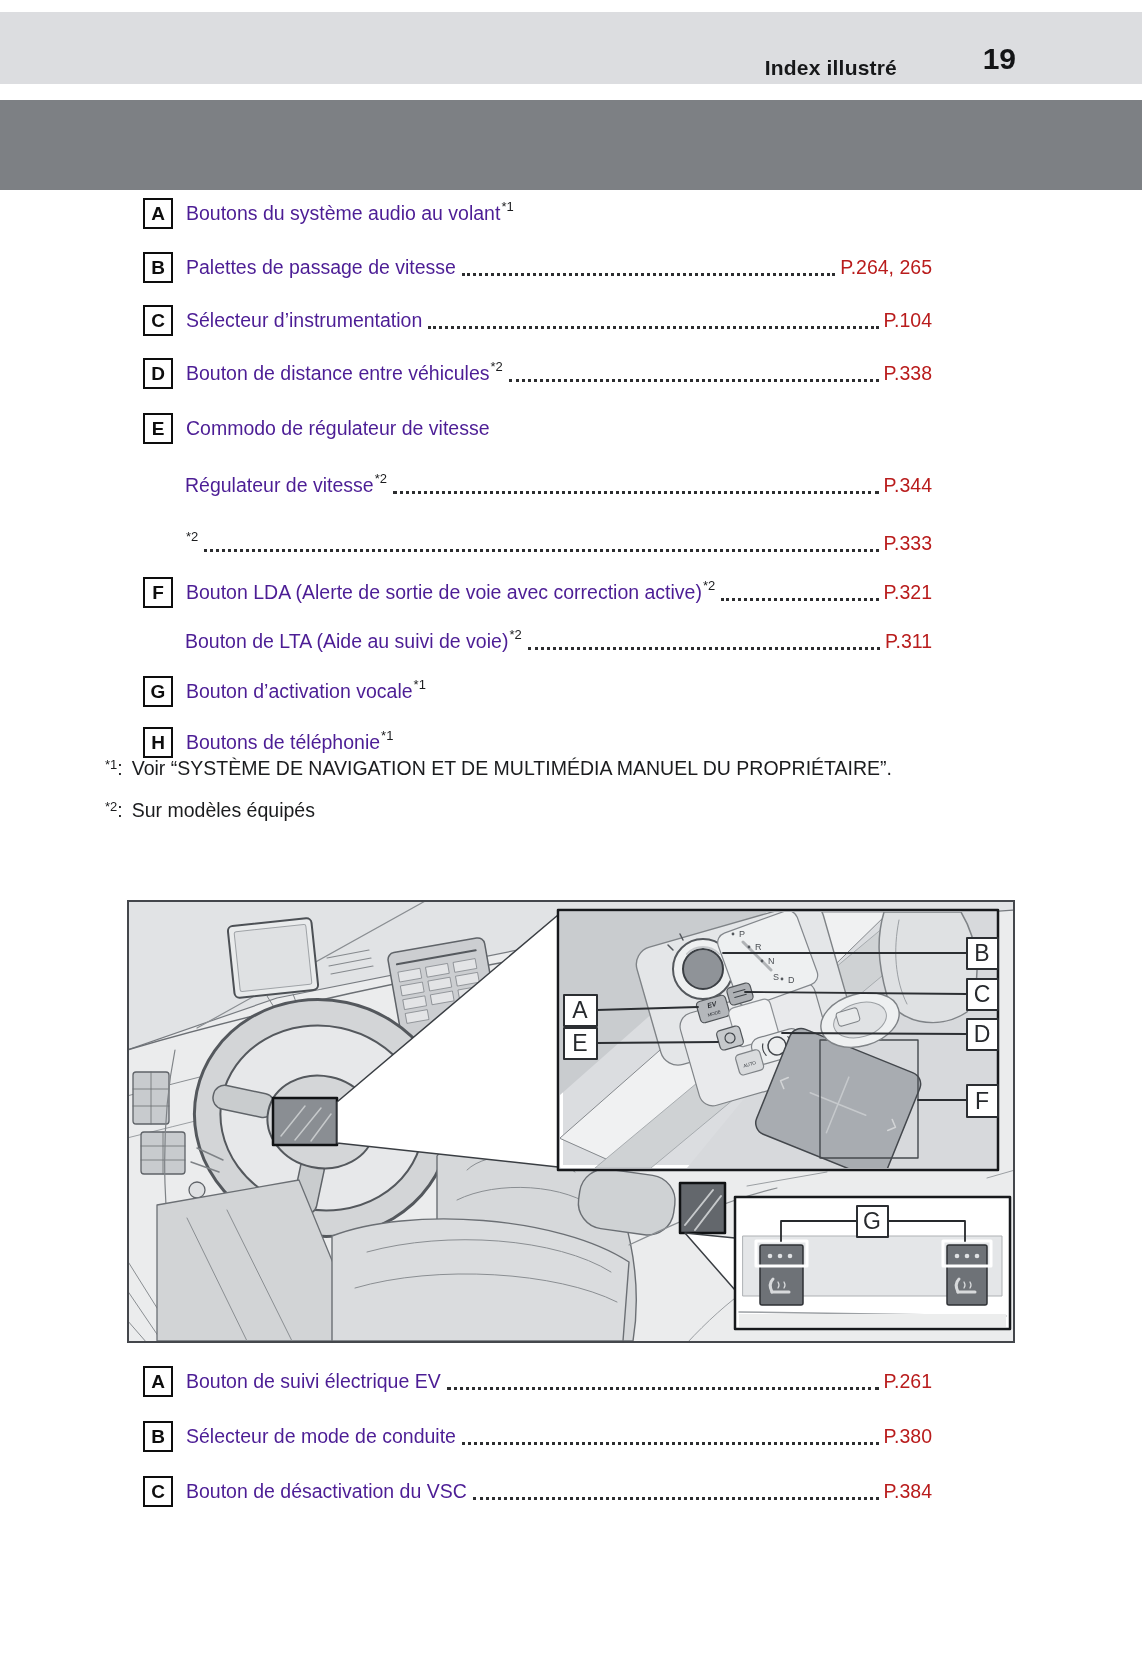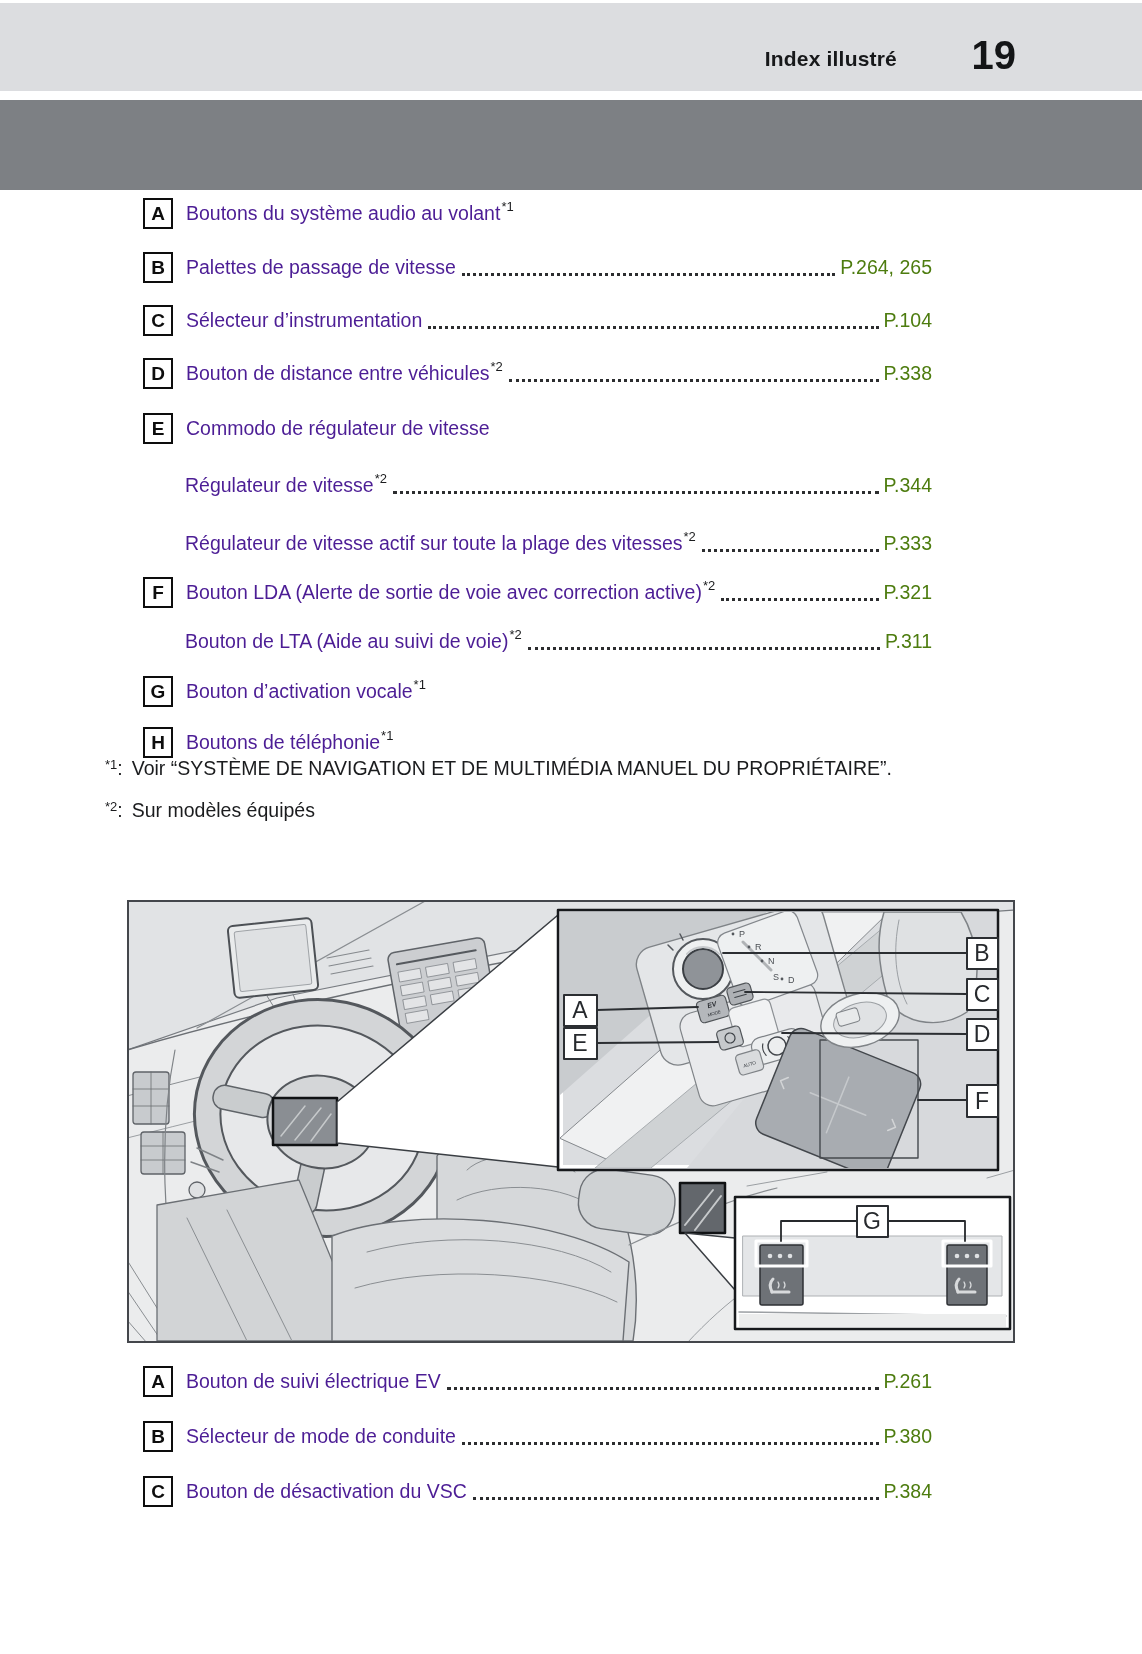--- a/index.html
+++ b/index.html
@@ -1,23 +1,23 @@
 <!DOCTYPE html>
 <html><head>
 <meta charset="utf-8">
 <style>
   html,body{margin:0;padding:0;}
   body{width:1142px;height:1654px;position:relative;background:#ffffff;
        font-family:"Liberation Sans",sans-serif;color:#1b1b1b;overflow:hidden;}
   .sheet{position:absolute;inset:0;}
 
   
-  .pageheader{position:absolute;left:0;top:3px;width:1142px;height:88px;background:#dcdde0;}
+  .pageheader{position:absolute;left:0;top:12px;width:1142px;height:72px;background:#dcdde0;}
   .htitle{position:absolute;top:44px;right:245px;font-size:21px;font-weight:600;color:#17181a;letter-spacing:.2px;}
-  .hnum{position:absolute;top:30px;right:126px;font-size:40px;font-weight:700;color:#141517;}
+  .hnum{position:absolute;top:30px;right:126px;font-size:30px;font-weight:700;color:#141517;}
   .band{position:absolute;left:0;top:100px;width:1142px;height:90px;background:#7d8084;}
 
   
   .list{position:absolute;left:143px;width:789px;}
   .list1{top:198px;}
   .list2{top:1366px;}
   .row{display:flex;align-items:center;height:31px;margin-bottom:22px;}
   .list2 .row{margin-bottom:24px;}
   .list1 .row:nth-child(1){margin-bottom:23px;}
   .list1 .row:nth-child(4){margin-bottom:24px;}
@@ -28,21 +28,21 @@
   .list1 .row:nth-child(9){margin-bottom:19px;}
   .list1 .row:nth-child(10){margin-bottom:20px;}
   .row.sub{margin-left:42px;}
   .lbox{flex:0 0 auto;width:26px;height:27px;border:2px solid #0d0d0d;display:flex;
         align-items:center;justify-content:center;font-size:19px;font-weight:700;
         margin-right:13px;background:#fff;color:#0d0d0d;}
   .lab{font-size:19.5px;white-space:nowrap;color:#4c1d95;}
   .sup{font-size:13px;position:relative;top:-7px;margin-left:1px;color:#1b1c1e;}
   .leader{flex:1 1 auto;min-width:30px;border-bottom:3px dotted #2c2d2f;
           align-self:flex-end;margin:0 5px 7px 6px;height:0;}
-  .page{font-size:19.5px;white-space:nowrap;color:#4d7c0f;}
+  .page{font-size:19.5px;white-space:nowrap;color:#b91c1c;}
 
   
   .fn{position:absolute;left:105px;width:900px;font-size:19.5px;white-space:nowrap;color:#1b1c1e;}
   .fn1{top:757px;}
   .fn2{top:799px;}
   .fnmark{font-size:13px;position:relative;top:-6px;}
   .fntext{margin-left:9px;}
 
   
   .figure{position:absolute;left:127px;top:900px;width:888px;height:443px;}
@@ -90,21 +90,20 @@
         <span class="lbox">E</span>
         <span class="lab">Commodo de régulateur de vitesse</span>
       </div>
       <div class="row sub">
         <span class="lab">Régulateur de vitesse</span>
         <span class="sup">*2</span>
         <span class="leader"></span>
         <span class="page">P.344</span>
       </div>
       <div class="row sub">
-        <span class="lab">Régulateur de vitesse actif sur toute la plage des vitesses</span>
         <span class="sup">*2</span>
         <span class="leader"></span>
         <span class="page">P.333</span>
       </div>
       <div class="row">
         <span class="lbox">F</span>
         <span class="lab">Bouton LDA (Alerte de sortie de voie avec correction active)</span>
         <span class="sup">*2</span>
         <span class="leader"></span>
         <span class="page">P.321</span>

